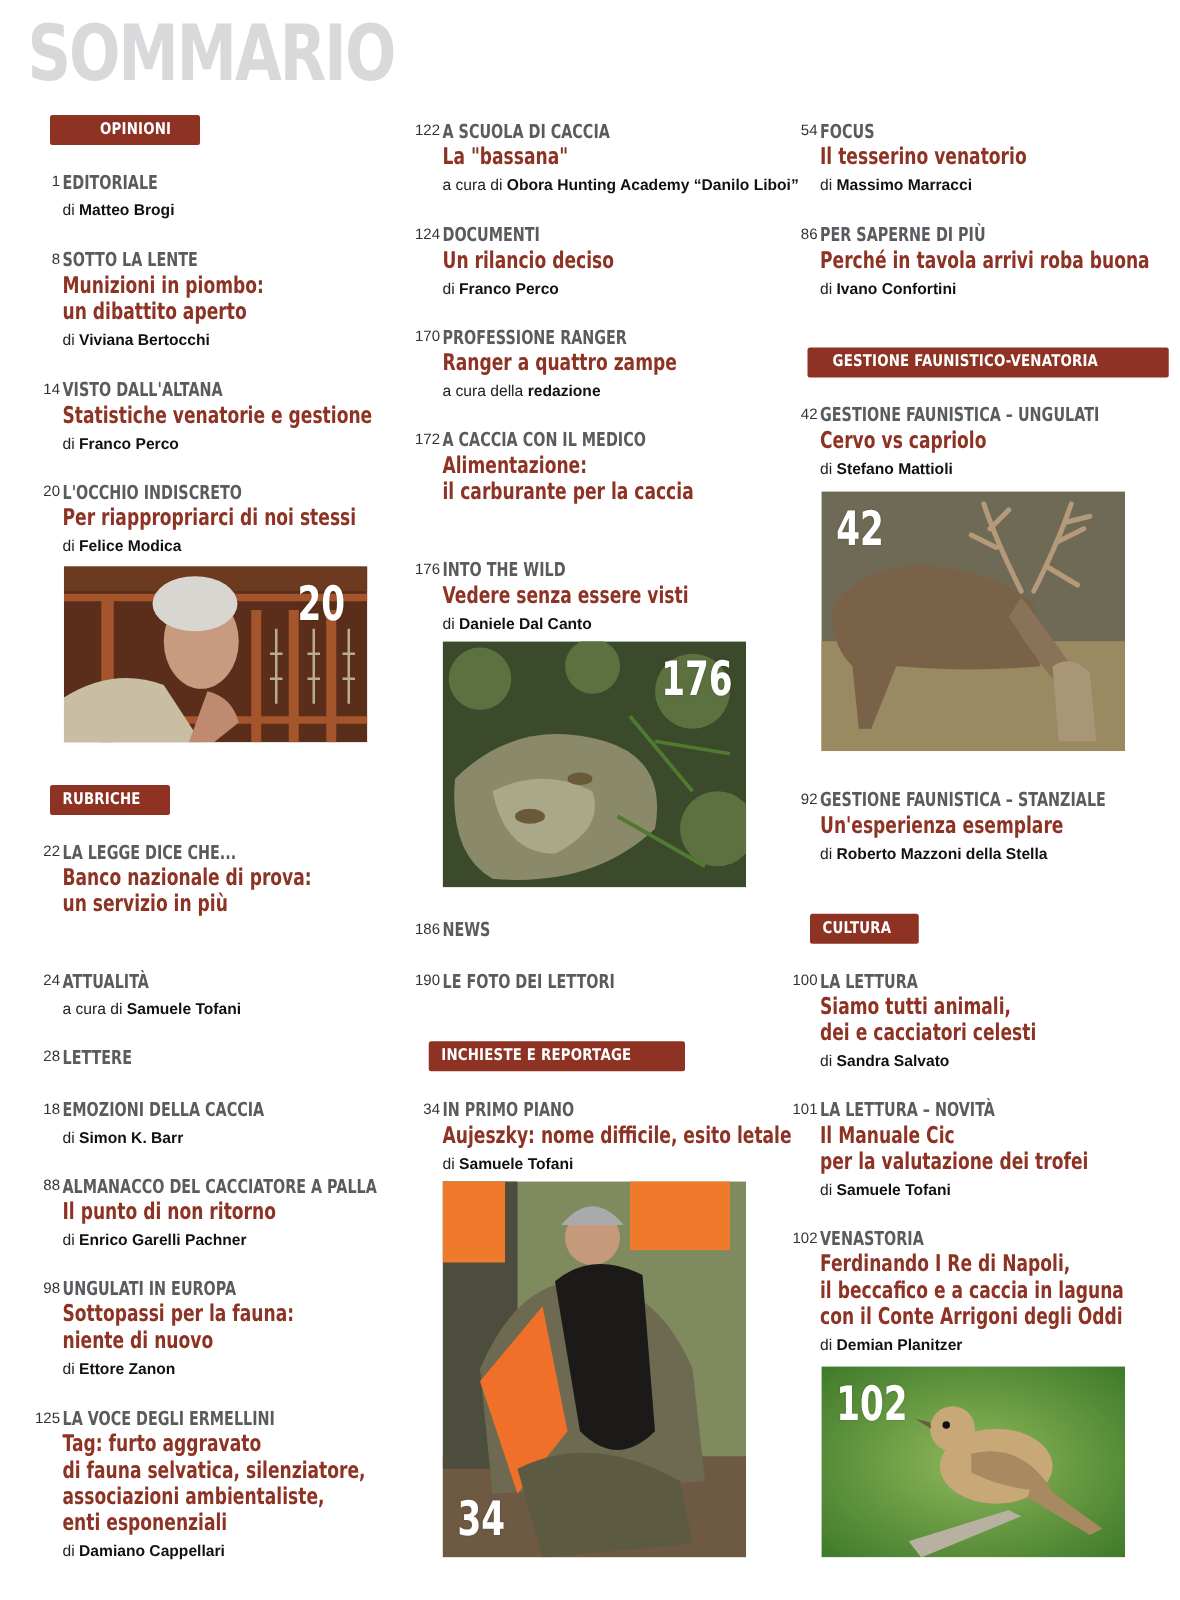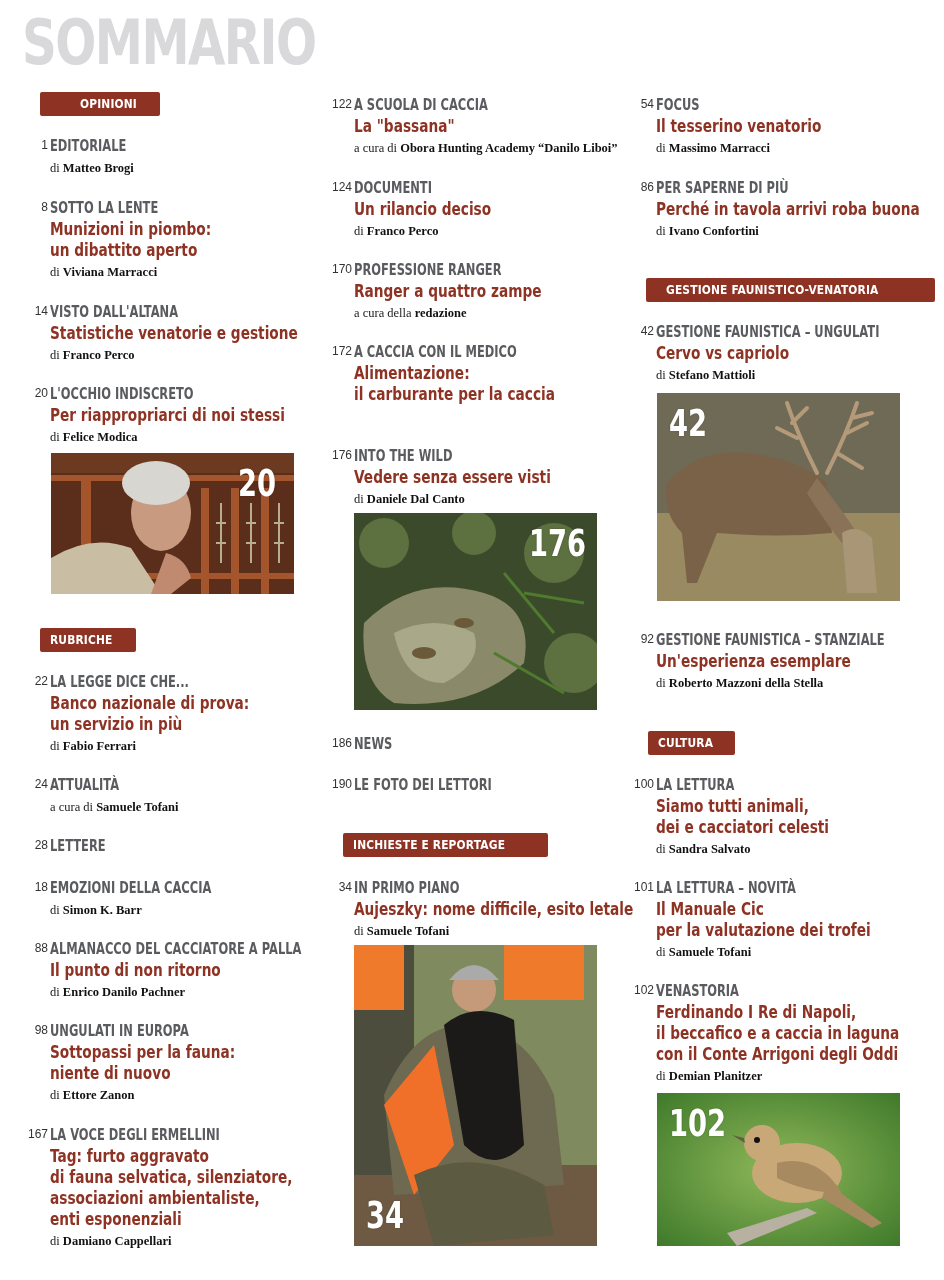--- a/index.html
+++ b/index.html
@@ -28,21 +28,21 @@
     font-family: "Liberation Sans", sans-serif; font-size: 12px; color: #333; text-align: right;
   }
   .entry .body { position: absolute; left: 28px; top: 0; }
   .kicker, .title {
     font-family: "DejaVu Sans", sans-serif; font-weight: bold;
     white-space: nowrap; transform: scaleX(0.74); transform-origin: left top;
   }
   .kicker { font-size: 15.5px; color: #5a5b5e; line-height: 20px; }
   .title { font-size: 18.5px; color: #8e3324; line-height: 21px; }
   .byline {
-    font-family: Liberation Serif, serif; font-size: 12.5px; color: #222;
+    font-family: Liberation Sans, sans-serif; font-size: 12.5px; color: #222;
     line-height: 18px; margin-top: 3px; white-space: nowrap;
   }
   .byline b { font-weight: bold; color: #111; }
   .photo {
     position: absolute; overflow: hidden;
   }
   .photo .pnum {
     position: absolute; color: #ffffff; font-family: "DejaVu Sans", sans-serif;
     font-weight: bold; font-size: 38px; line-height: 40px;
     transform: scaleX(0.72); transform-origin: left top;
@@ -63,21 +63,21 @@
     <div class="byline"><span>di</span> <b>Matteo Brogi</b></div>
   </div>
 </div>
 
 <div class="entry" style="left:22px;top:198px;">
   <div class="num">8</div>
   <div class="body">
     <div class="kicker">SOTTO LA LENTE</div>
     <div class="title">Munizioni in piombo:</div>
     <div class="title">un dibattito aperto</div>
-    <div class="byline"><span>di</span> <b>Viviana Marracci</b></div>
+    <div class="byline"><span>di</span> <b>Viviana Bertocchi</b></div>
   </div>
 </div>
 
 <div class="entry" style="left:22px;top:302px;">
   <div class="num">14</div>
   <div class="body">
     <div class="kicker">VISTO DALL'ALTANA</div>
     <div class="title">Statistiche venatorie e gestione</div>
     <div class="byline"><span>di</span> <b>Franco Perco</b></div>
   </div>
@@ -118,21 +118,20 @@
 </div>
 
 <div class="badge" style="left:40px;top:628px;"><span>RUBRICHE</span></div>
 
 <div class="entry" style="left:22px;top:672px;">
   <div class="num">22</div>
   <div class="body">
     <div class="kicker">LA LEGGE DICE CHE...</div>
     <div class="title">Banco nazionale di prova:</div>
     <div class="title">un servizio in più</div>
-    <div class="byline"><span>di</span> <b>Fabio Ferrari</b></div>
   </div>
 </div>
 
 <div class="entry" style="left:22px;top:775px;">
   <div class="num">24</div>
   <div class="body">
     <div class="kicker">ATTUALITÀ</div>
     <div class="byline"><span>a cura di</span> <b>Samuele Tofani</b></div>
   </div>
 </div>
@@ -150,36 +149,36 @@
     <div class="kicker">EMOZIONI DELLA CACCIA</div>
     <div class="byline"><span>di</span> <b>Simon K. Barr</b></div>
   </div>
 </div>
 
 <div class="entry" style="left:22px;top:939px;">
   <div class="num">88</div>
   <div class="body">
     <div class="kicker">ALMANACCO DEL CACCIATORE A PALLA</div>
     <div class="title">Il punto di non ritorno</div>
-    <div class="byline"><span>di</span> <b>Enrico Danilo Pachner</b></div>
+    <div class="byline"><span>di</span> <b>Enrico Garelli Pachner</b></div>
   </div>
 </div>
 
 <div class="entry" style="left:22px;top:1021px;">
   <div class="num">98</div>
   <div class="body">
     <div class="kicker">UNGULATI IN EUROPA</div>
     <div class="title">Sottopassi per la fauna:</div>
     <div class="title">niente di nuovo</div>
     <div class="byline"><span>di</span> <b>Ettore Zanon</b></div>
   </div>
 </div>
 
 <div class="entry" style="left:22px;top:1125px;">
-  <div class="num">167</div>
+  <div class="num">125</div>
   <div class="body">
     <div class="kicker">LA VOCE DEGLI ERMELLINI</div>
     <div class="title">Tag: furto aggravato</div>
     <div class="title">di fauna selvatica, silenziatore,</div>
     <div class="title">associazioni ambientaliste,</div>
     <div class="title">enti esponenziali</div>
     <div class="byline"><span>di</span> <b>Damiano Cappellari</b></div>
   </div>
 </div>
 

